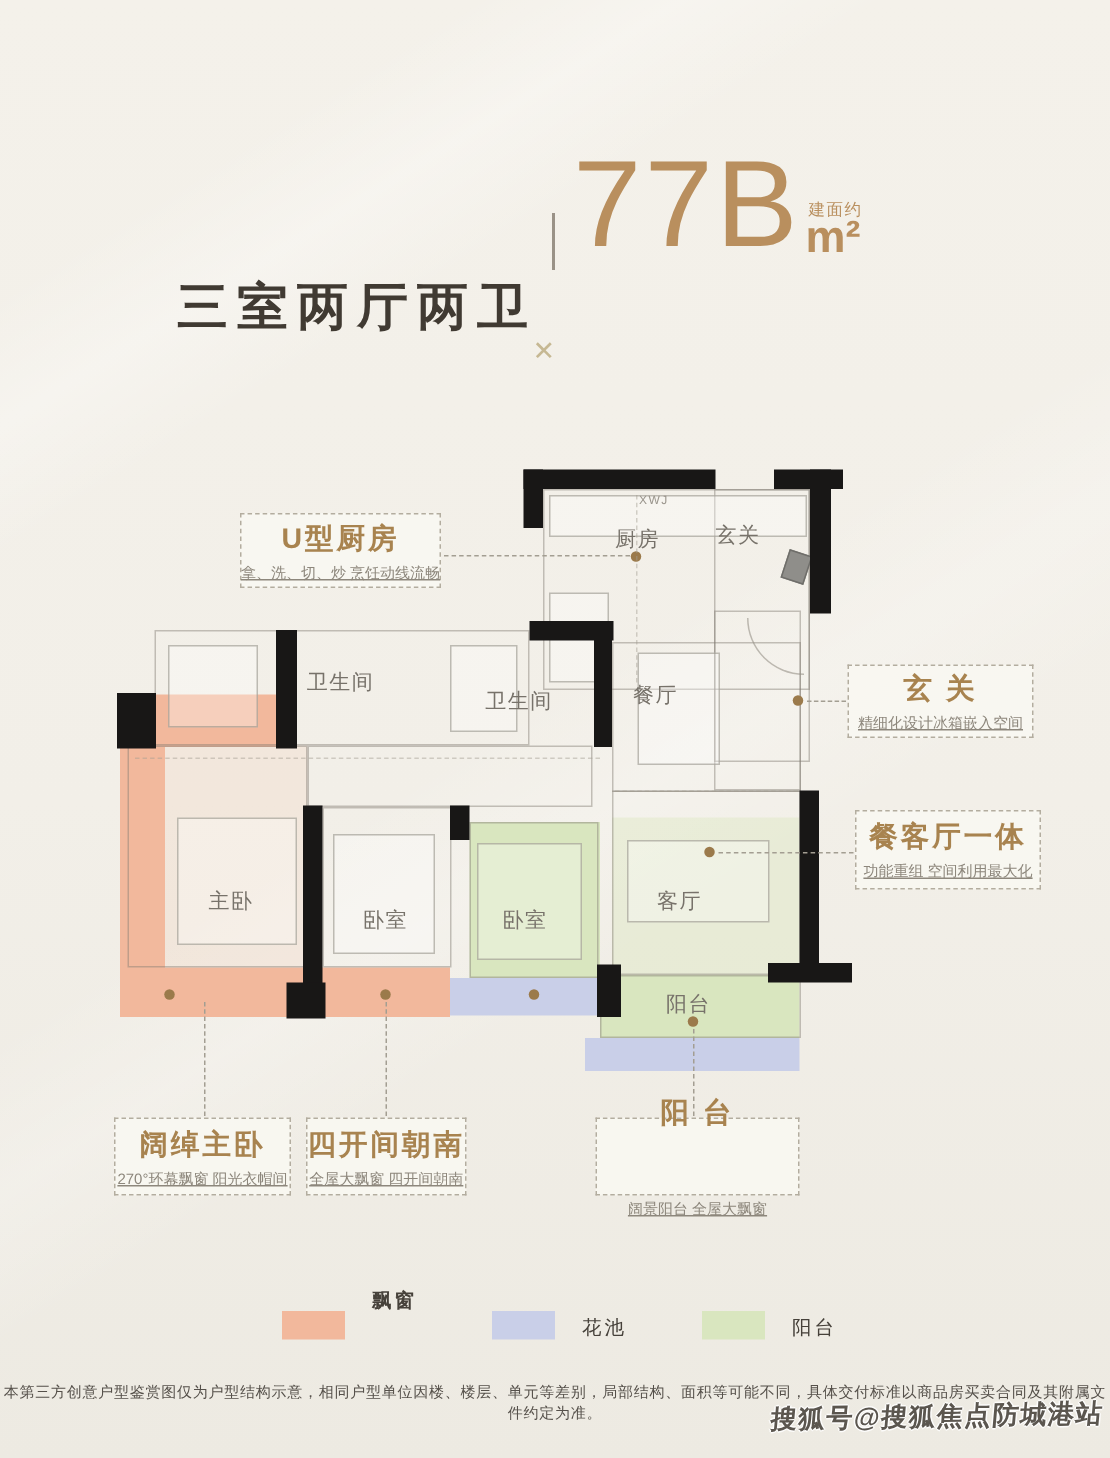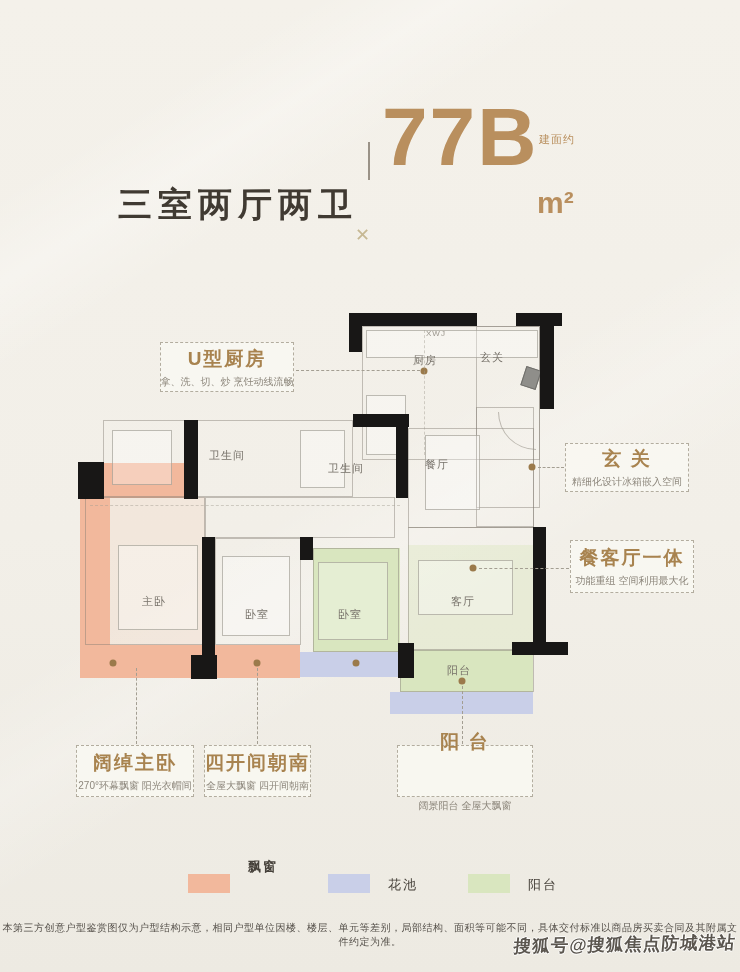--- a/index.html
+++ b/index.html
@@ -4,46 +4,46 @@
 <style>
   html,body{margin:0;padding:0;}
   body{font-family:"Liberation Sans","DejaVu Sans",sans-serif;}
   .canvas{position:relative;width:740px;height:972px;overflow:hidden;
     background:linear-gradient(180deg,#f4f1ea 0%,#f2efe8 55%,#edeae2 100%);}
   .streak{position:absolute;pointer-events:none;opacity:.5;}
   
   .title{position:absolute;left:118px;top:141px;font-size:34px;font-weight:700;
     color:#403a32;letter-spacing:6px;white-space:nowrap;margin-top:41px;}
   .tdivider{position:absolute;left:368px;top:142px;width:2px;height:38px;background:#9a9287;}
-  .unit{position:absolute;left:382px;top:96px;font-size:82px;line-height:1;font-weight:700;
+  .unit{position:absolute;left:382px;top:96px;font-size:82px;line-height:1;font-weight:400;
     color:#b98f5e;letter-spacing:2px;}
   .areapre{position:absolute;left:539px;top:132px;font-size:11px;color:#b98f5e;letter-spacing:1px;}
-  .areaunit{position:absolute;left:537px;top:142px;font-size:30px;font-weight:700;color:#b98f5e;margin-top:44px;}
+  .areaunit{position:absolute;left:537px;top:142px;font-size:30px;font-weight:700;color:#b98f5e;}
   .cross{position:absolute;left:355px;top:224px;font-size:18px;color:#c6b893;}
   
   .wall{position:absolute;background:#181716;}
   .oline{position:absolute;border:1px solid rgba(130,125,115,.45);box-sizing:border-box;}
   .fill{position:absolute;}
   .furn{position:absolute;border:1px solid rgba(150,146,136,.6);background:rgba(255,255,255,.32);box-sizing:border-box;}
-  .rlabel{position:absolute;font-size:11px;color:#77726a;letter-spacing:1px;
+  .rlabel{position:absolute;font-size:14px;color:#77726a;letter-spacing:1px;
     transform:translate(-50%,-50%);white-space:nowrap;}
   .tag{position:absolute;font-size:8px;color:#9a958c;letter-spacing:1px;}
   .dot{position:absolute;width:7px;height:7px;border-radius:50%;background:#9b7a4b;
     transform:translate(-50%,-50%);}
   .dash-h{position:absolute;border-top:1px dashed #a39e92;height:0;}
   .dash-v{position:absolute;border-left:1px dashed #a39e92;width:0;}
   .faint{opacity:.45;}
   .arc{position:absolute;border-left:1px solid rgba(150,146,136,.6);
     border-bottom:1px solid rgba(150,146,136,.6);border-radius:0 0 0 38px;box-sizing:border-box;}
   
   .callout{position:absolute;border:1px dashed #b3ad9f;background:rgba(249,247,241,.92);
     box-sizing:border-box;display:flex;flex-direction:column;align-items:center;
     justify-content:center;gap:3px;text-align:center;}
   .callout .t{color:#a8834f;font-weight:700;font-size:19px;letter-spacing:2px;white-space:nowrap;}
-  .callout .s{color:#8d877c;font-size:10px;letter-spacing:0;white-space:nowrap;}
+  .callout .s{color:#8d877c;font-size:10px;letter-spacing:0;white-space:nowrap;text-decoration:underline;}
   
   .swatch{position:absolute;width:42px;height:19px;}
   .lglabel{position:absolute;font-size:13px;color:#46413a;letter-spacing:2px;}
   
   .disclaimer{position:absolute;left:0;right:0;top:921px;text-align:center;
     font-size:10px;color:#55504a;letter-spacing:0.5px;}
   .watermark{position:absolute;right:4px;top:932px;font-size:17.5px;font-weight:800;
     color:#5b564f;transform:skewX(-6deg) rotate(-1deg);letter-spacing:1px;
     text-shadow:1px 0 0 rgba(255,255,255,.85),-1px 0 0 rgba(255,255,255,.85),
       0 1px 0 rgba(255,255,255,.85),0 -1px 0 rgba(255,255,255,.85);}
@@ -117,21 +117,21 @@
     <div class="wall" style="left:512px;top:642px;width:56px;height:13px;"></div>
 
     <div class="rlabel" style="left:425px;top:360px;">厨房</div>
     <div class="rlabel" style="left:492px;top:357px;">玄关</div>
     <div class="rlabel" style="left:227px;top:455px;">卫生间</div>
     <div class="rlabel" style="left:346px;top:468px;">卫生间</div>
     <div class="rlabel" style="left:437px;top:464px;">餐厅</div>
     <div class="rlabel" style="left:154px;top:601px;text-align:right;">主卧</div>
     <div class="rlabel" style="left:257px;top:614px;">卧室</div>
     <div class="rlabel" style="left:350px;top:614px;">卧室</div>
-    <div class="rlabel" style="left:463px;top:601px;">客厅</div>
+    <div class="rlabel" style="left:453px;top:601px;">客厅</div>
     <div class="rlabel" style="left:459px;top:670px;">阳台</div>
     <div class="tag" style="left:426px;top:329px;">XWJ</div>
 
     <div class="dot" style="left:424px;top:371px;"></div>
     <div class="dot" style="left:532px;top:467px;"></div>
     <div class="dot" style="left:473px;top:568px;"></div>
     <div class="dot" style="left:113px;top:663px;"></div>
     <div class="dot" style="left:257px;top:663px;"></div>
     <div class="dot" style="left:356px;top:663px;"></div>
     <div class="dot" style="left:462px;top:681px;"></div>

